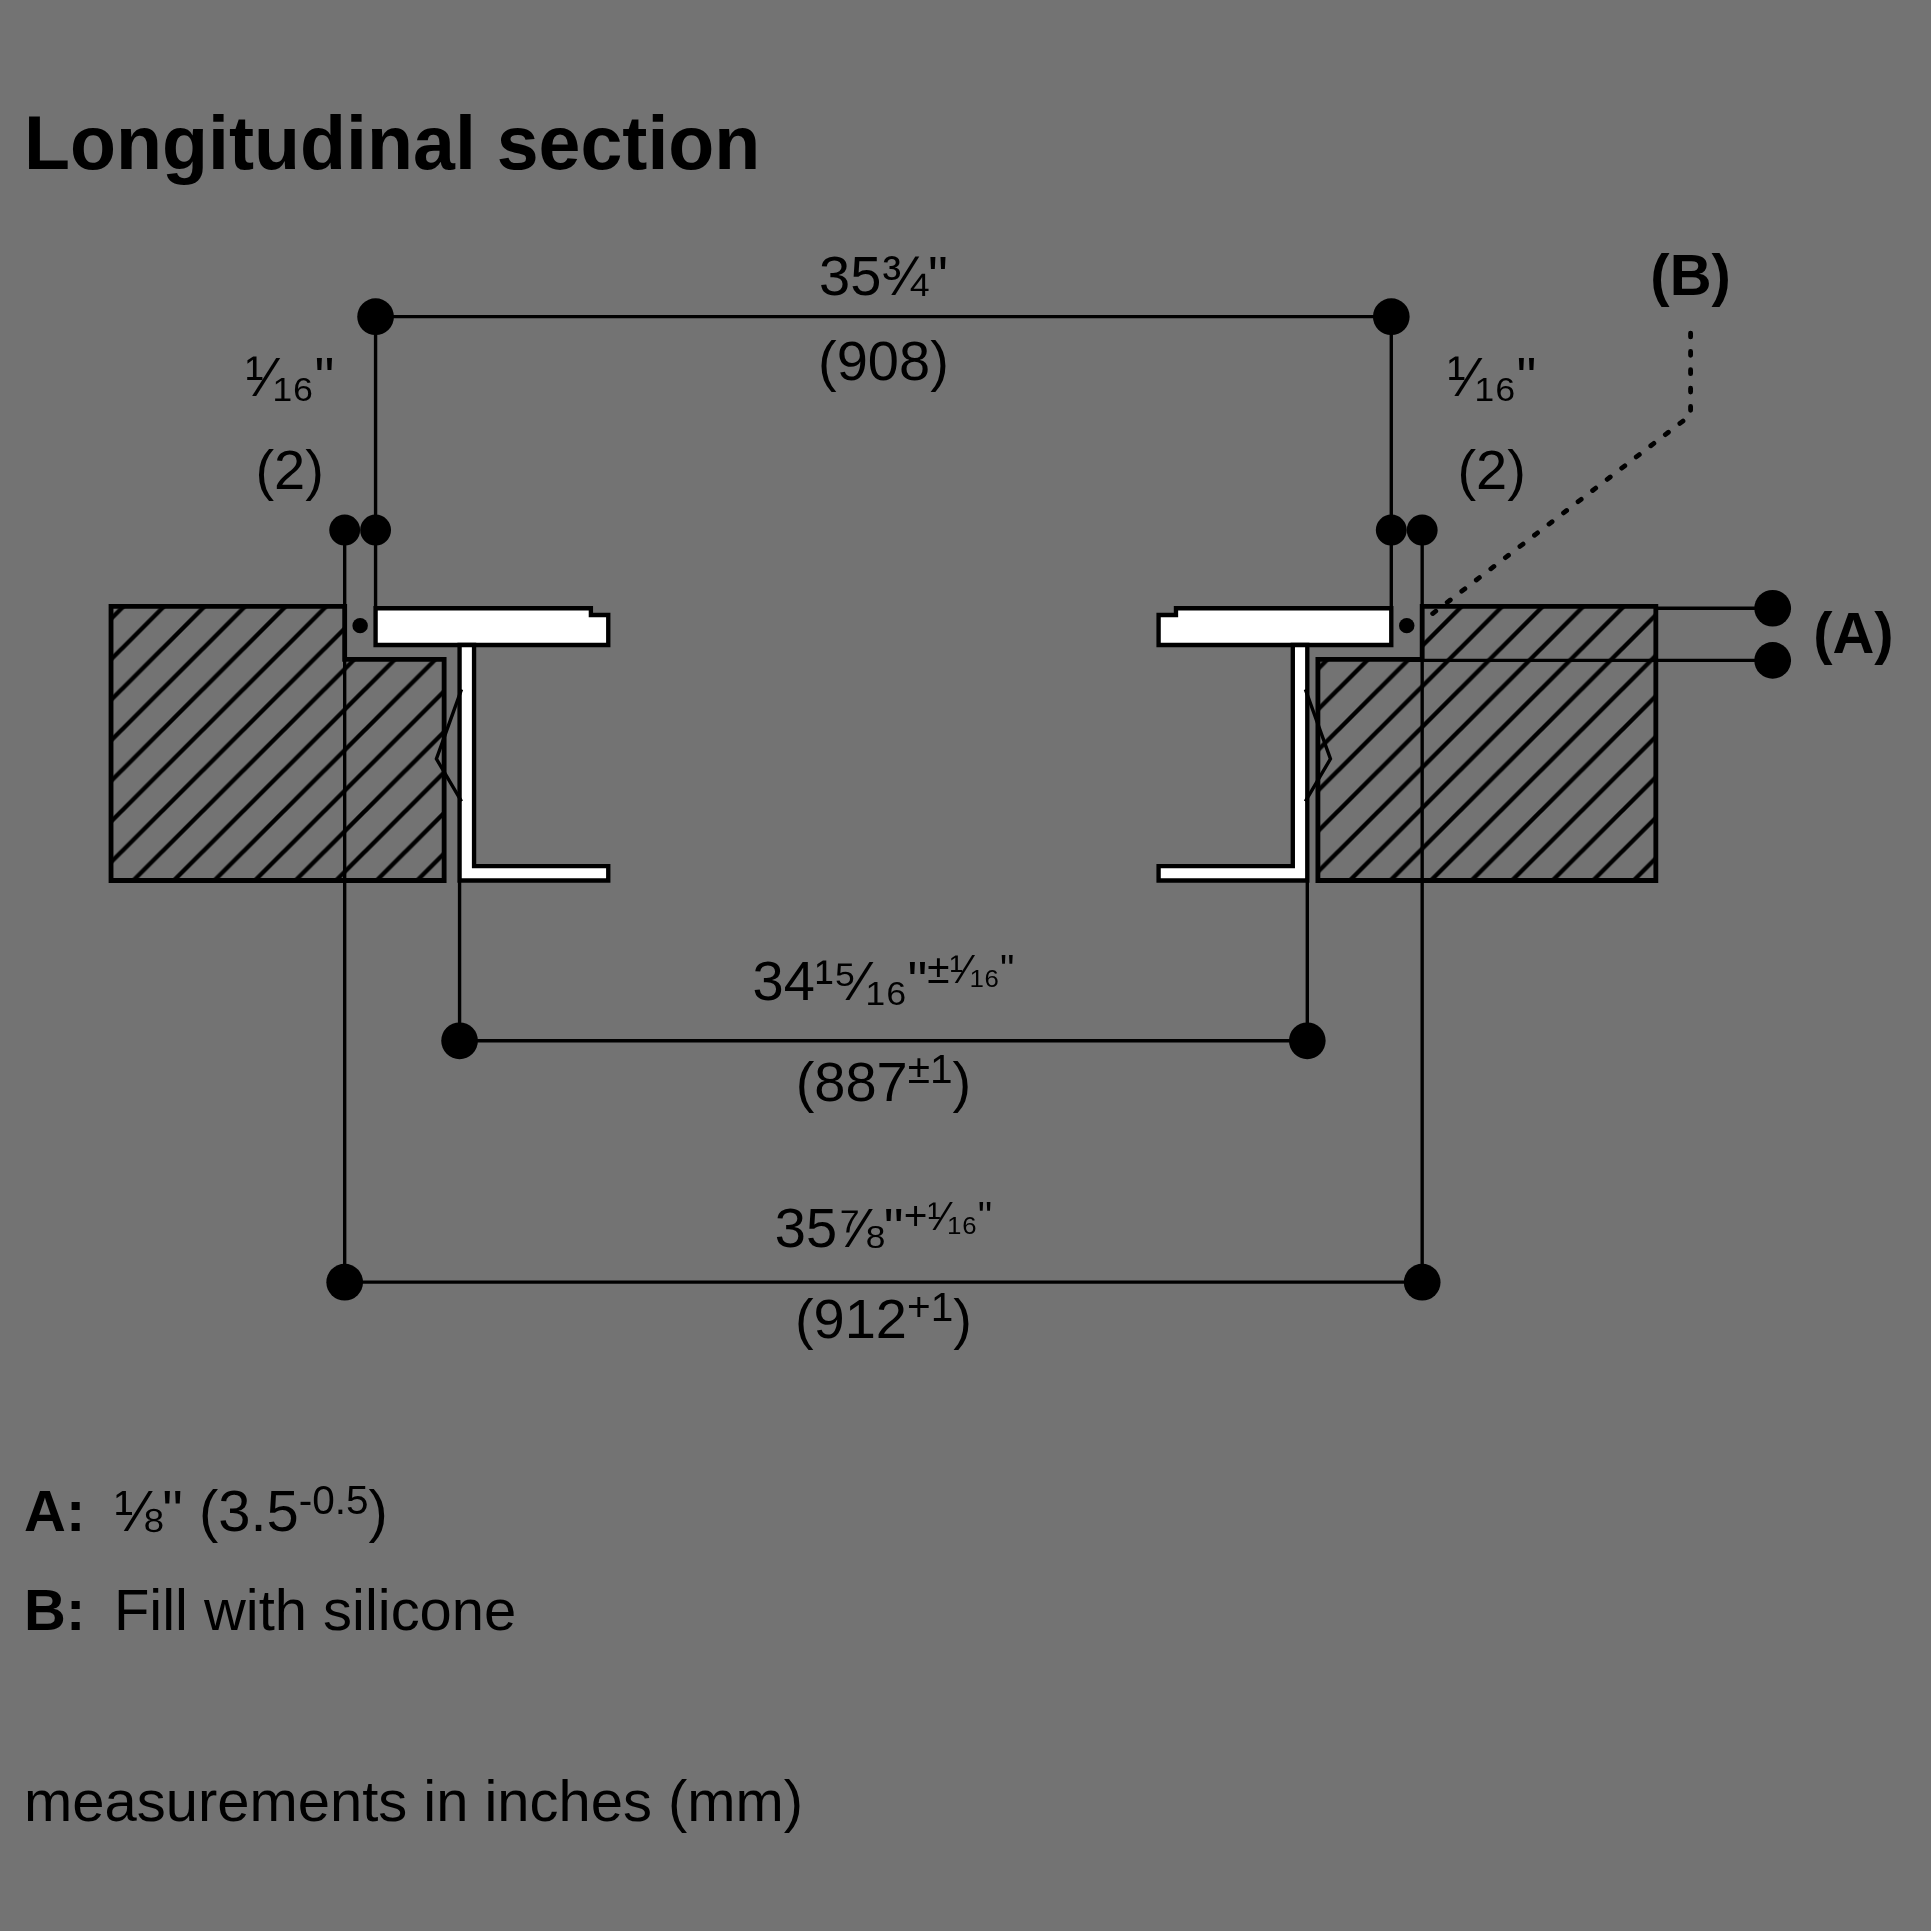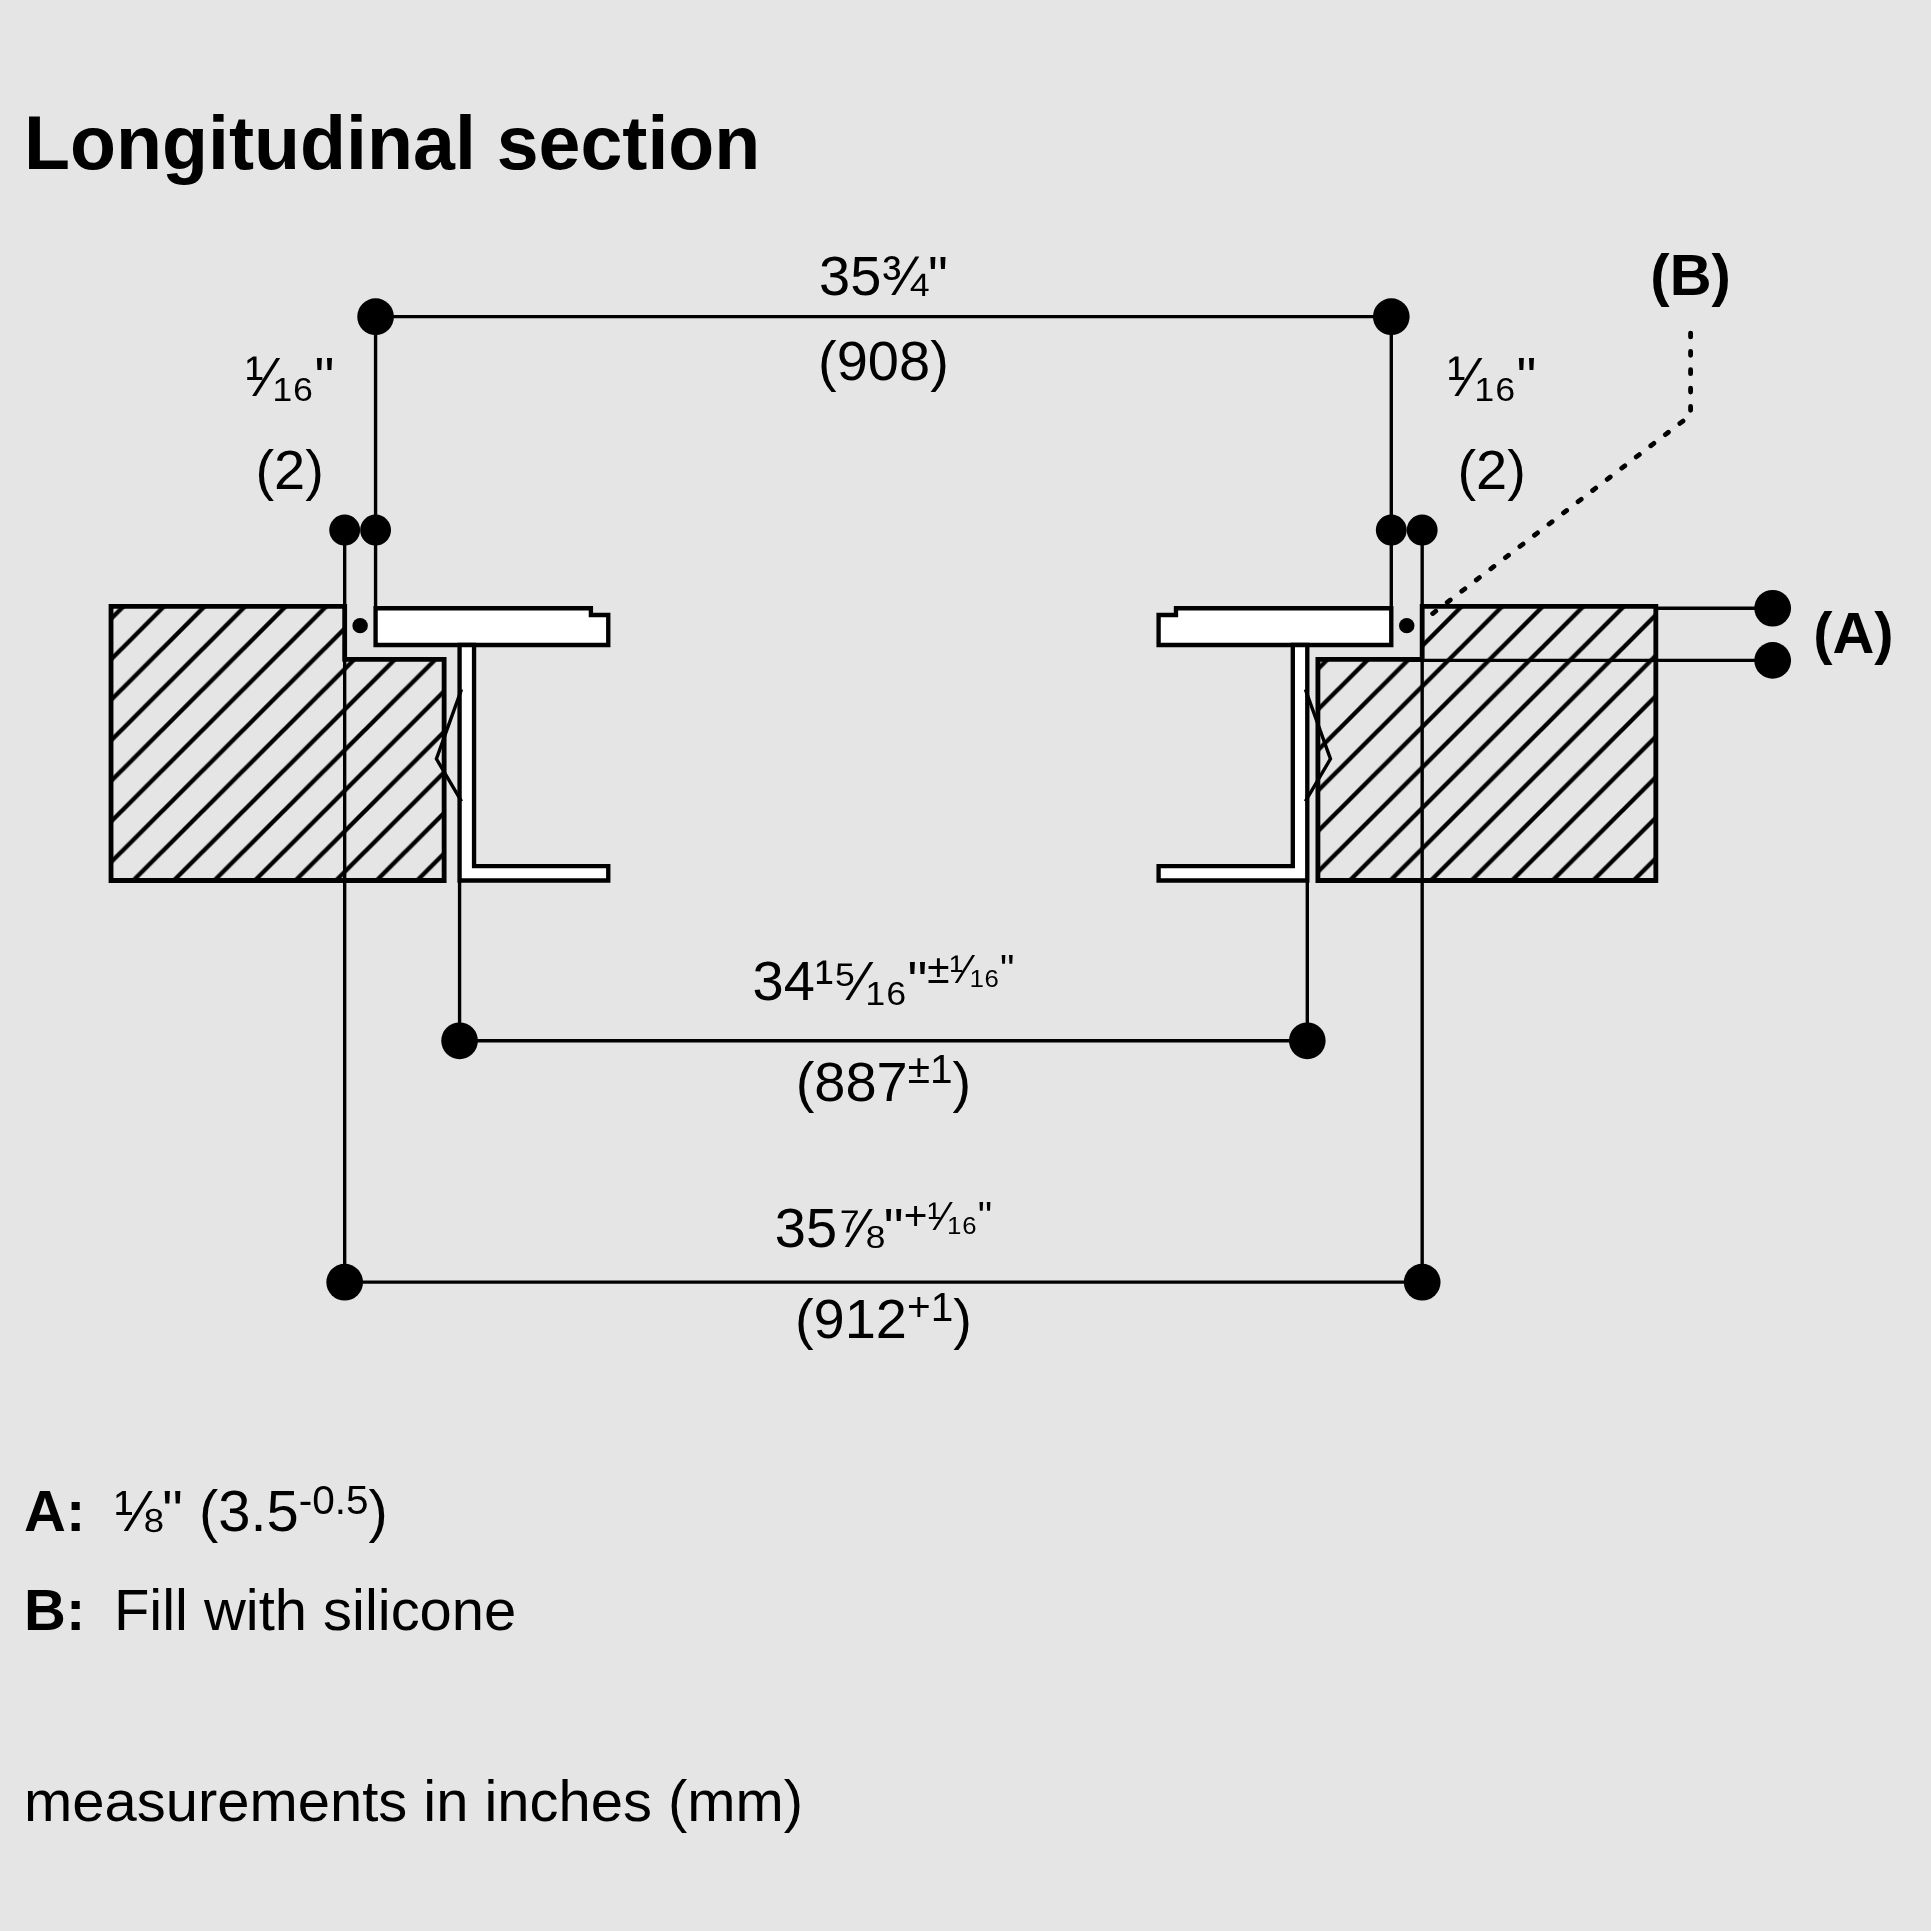--- a/index.html
+++ b/index.html
@@ -1,16 +1,16 @@
 <!DOCTYPE html>
 <html><head>
 <meta charset="utf-8">
 <style>
   html,body{margin:0;padding:0;background:#ffffff;}
-  .page{width:1931px;height:1931px;background:#e5e5e5;position:relative;overflow:hidden;text-align:center;}
+  .page{width:1931px;height:1931px;background:#737373;position:relative;overflow:hidden;text-align:center;}
   svg{display:block;}
   text{font-family:"Liberation Sans","DejaVu Sans",sans-serif;fill:#000;}
   .title{font-size:78px;font-weight:700;}
   .dim{font-size:58px;}
   .sup{font-size:42px;}
   .reflabel{font-size:60px;font-weight:700;}
   .legend{font-size:60px;}
   .legend-key{font-weight:700;}
   .thin{stroke:#000;stroke-width:3.5;fill:none;}
   .part{stroke:#000;stroke-width:5;}

